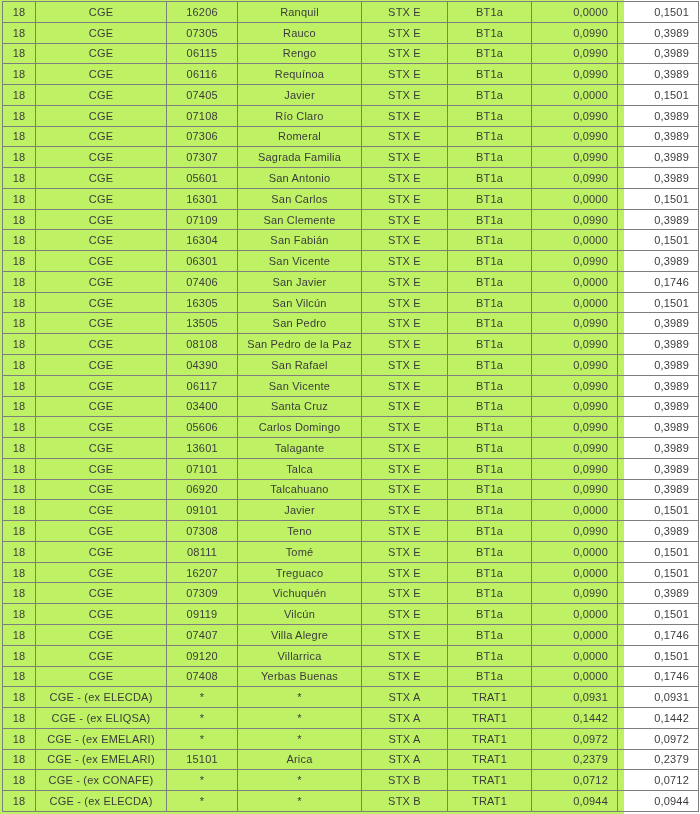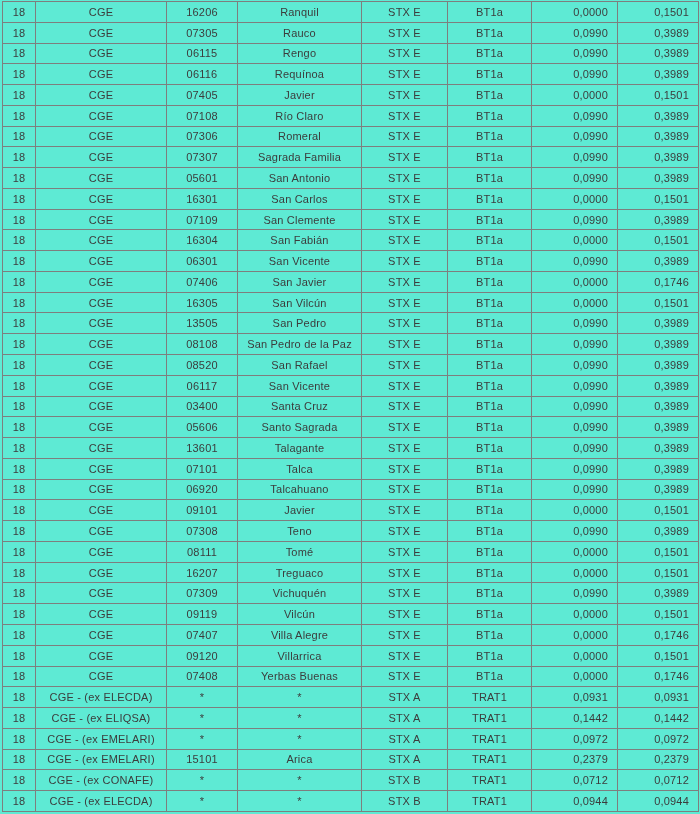--- a/index.html
+++ b/index.html
@@ -5,23 +5,23 @@
   html, body {
     margin: 0;
     padding: 0;
     width: 700px;
     height: 814px;
     background: #ffffff;
     overflow: hidden;
   }
   .page {
     position: relative;
-    width: 700px;
+    width: 624px;
     height: 814px;
-    background: #5eead4;
+    background: #bef264;
   }
   table.grid {
     position: absolute;
     left: 2px;
     top: 1px;
     width: 696px;
     height: 811px;
     border-collapse: collapse;
     table-layout: fixed;
     font-family: "Liberation Sans", sans-serif;
@@ -225,21 +225,21 @@
     <td>08108</td>
     <td>San Pedro de la Paz</td>
     <td>STX E</td>
     <td>BT1a</td>
     <td>0,0990</td>
     <td>0,3989</td>
   </tr>
         <tr>
     <td>18</td>
     <td>CGE</td>
-    <td>08520</td>
+    <td>04390</td>
     <td>San Rafael</td>
     <td>STX E</td>
     <td>BT1a</td>
     <td>0,0990</td>
     <td>0,3989</td>
   </tr>
         <tr>
     <td>18</td>
     <td>CGE</td>
     <td>06117</td>
@@ -256,21 +256,21 @@
     <td>Santa Cruz</td>
     <td>STX E</td>
     <td>BT1a</td>
     <td>0,0990</td>
     <td>0,3989</td>
   </tr>
         <tr>
     <td>18</td>
     <td>CGE</td>
     <td>05606</td>
-    <td>Santo Sagrada</td>
+    <td>Carlos Domingo</td>
     <td>STX E</td>
     <td>BT1a</td>
     <td>0,0990</td>
     <td>0,3989</td>
   </tr>
         <tr>
     <td>18</td>
     <td>CGE</td>
     <td>13601</td>
     <td>Talagante</td>

